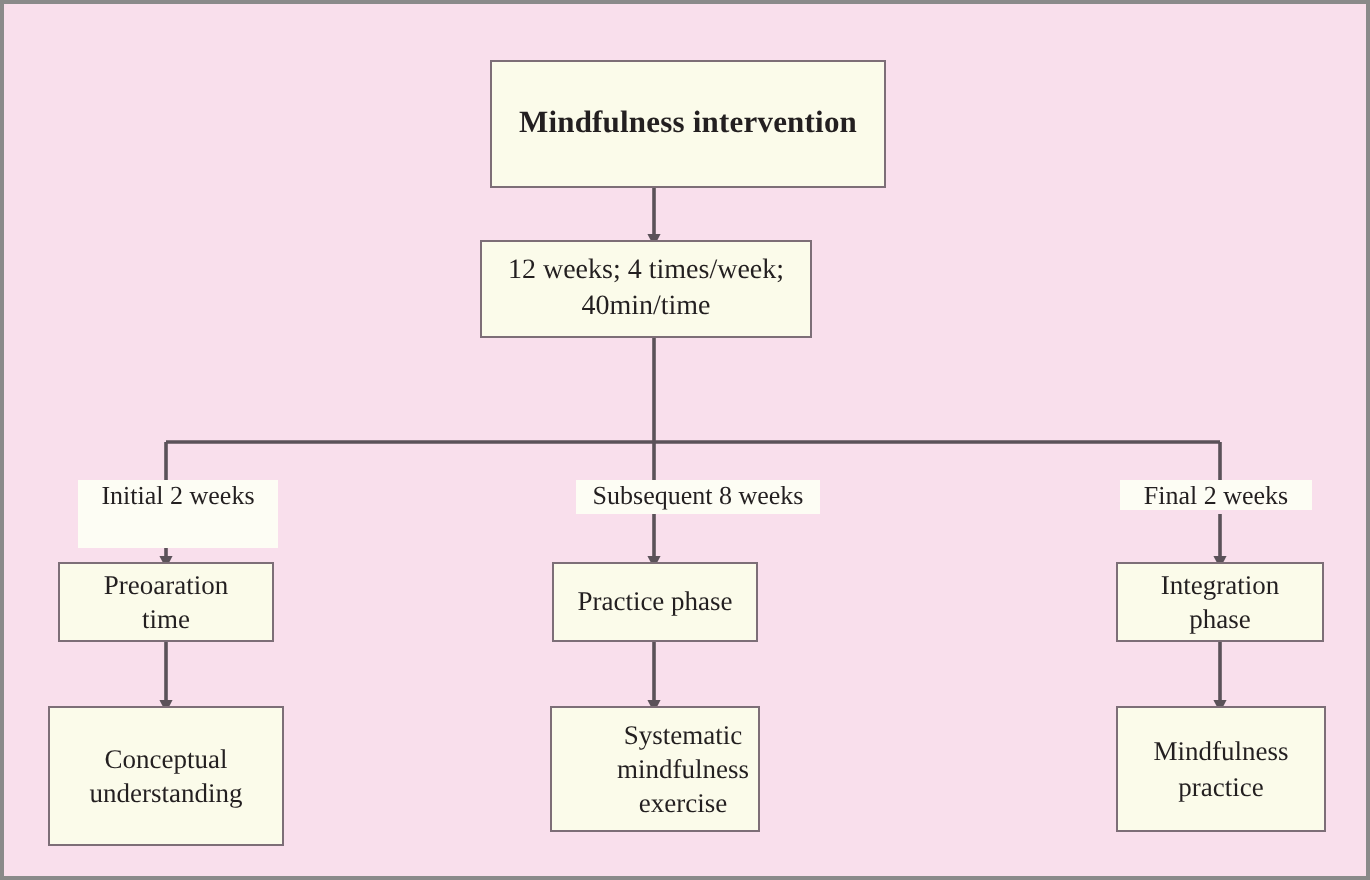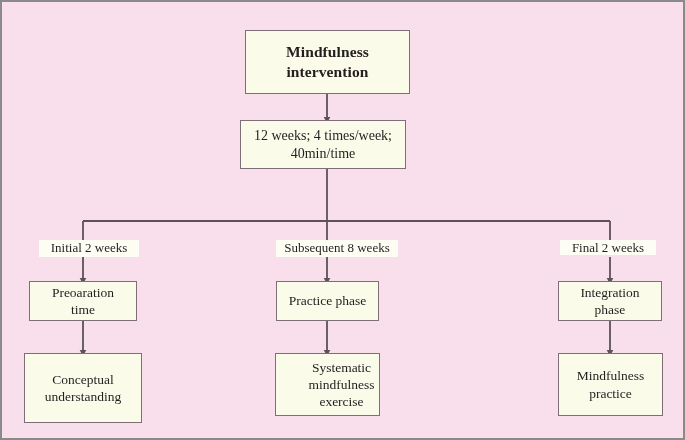--- a/index.html
+++ b/index.html
@@ -91,28 +91,28 @@
       <line x1="81" y1="255" x2="81" y2="279" marker-end="url(#arrowhead)"></line>
       <line x1="325" y1="255" x2="325" y2="279" marker-end="url(#arrowhead)"></line>
       <line x1="608" y1="255" x2="608" y2="279" marker-end="url(#arrowhead)"></line>
 
       <line x1="81" y1="319" x2="81" y2="351" marker-end="url(#arrowhead)"></line>
       <line x1="325" y1="319" x2="325" y2="351" marker-end="url(#arrowhead)"></line>
       <line x1="608" y1="319" x2="608" y2="351" marker-end="url(#arrowhead)"></line>
     </g>
   </svg>
 
-  <div class="node title" style="left:243px; top:28px; width:165px; height:64px;">Mindfulness intervention</div>
+  <div class="node title" style="left:243px; top:28px; width:198px; height:64px;">Mindfulness intervention</div>
 
   <div class="node dose" style="left:238px; top:118px; width:166px; height:49px;">12 weeks; 4 times/week;
 40min/time</div>
 
-  <div class="edge-label" style="left:37px; top:238px; width:100px; height:17px;">Initial 2 weeks</div>
+  <div class="edge-label" style="left:37px; top:238px; width:100px; height:34px;">Initial 2 weeks</div>
 
-  <div class="edge-label" style="left:274px; top:238px; width:122px; height:17px;">Subsequent 8 weeks</div>
+  <div class="edge-label" style="left:286px; top:238px; width:122px; height:17px;">Subsequent 8 weeks</div>
 
   <div class="edge-label" style="left:558px; top:238px; width:96px; height:15px;">Final 2 weeks</div>
 
   <div class="node phase" style="left:27px; top:279px; width:108px; height:40px;">Preoaration
 time</div>
 
   <div class="node phase" style="left:274px; top:279px; width:103px; height:40px;">Practice phase</div>
 
   <div class="node phase" style="left:556px; top:279px; width:104px; height:40px;">Integration
 phase</div>

